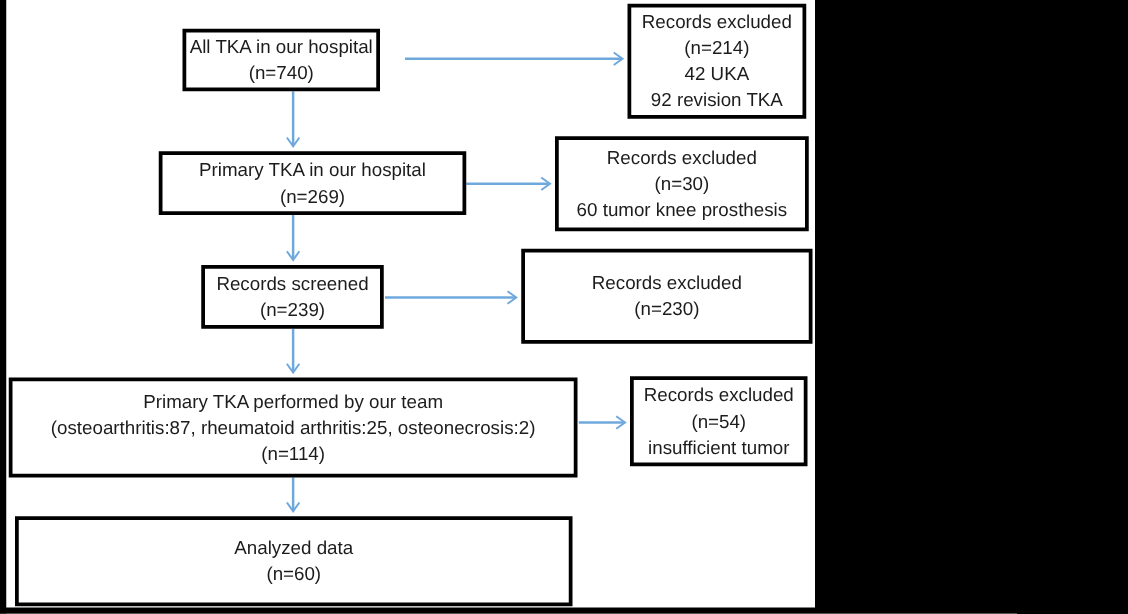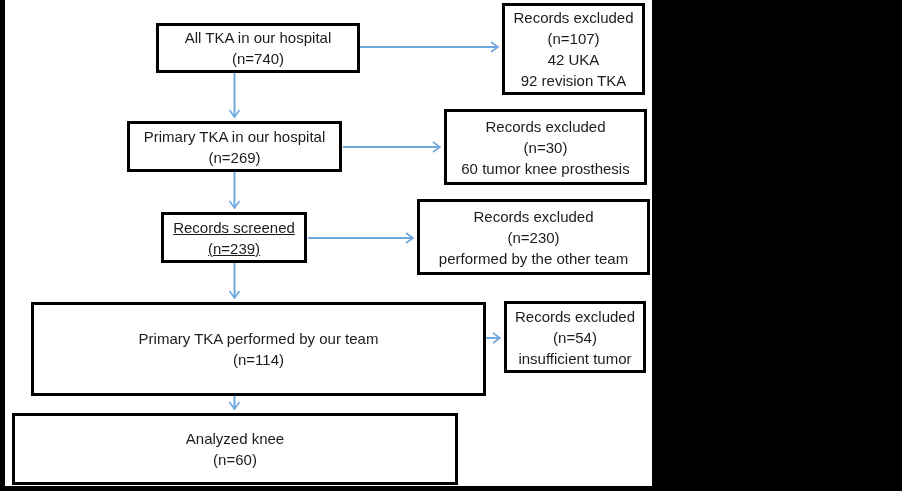--- a/index.html
+++ b/index.html
@@ -12,24 +12,24 @@
     position:absolute;box-sizing:border-box;border:3px solid var(--border,#000);
     background:#fff;display:flex;flex-direction:column;justify-content:center;
     align-items:center;text-align:center;color:var(--text,#1c1c1c);
     font-size:15px;
   }
   .line{line-height:21px;white-space:nowrap;}
   #arrows{position:absolute;left:0;top:0;pointer-events:none;}
   #arrows line{stroke:var(--arrow,#6fa8dc);stroke-width:2;}
   #arrows .ah{stroke:var(--arrow,#6fa8dc);fill:none;stroke-width:1.6;}
   
-  #b-all      {left:156px;top:23px; width:204px;height:50px;}
-  #b-primary  {left:127px;top:121px;width:215px;height:51px;}
-  #b-screened {left:161px;top:212px;width:146px;height:51px;text-decoration:underline;}
-  #b-team     {left:7px;  top:302px;width:455px;height:94px;margin-left:24px;}
+  #b-all      {left:146px;top:23px; width:158px;height:50px;}
+  #b-primary  {left:127px;top:121px;width:246px;height:51px;}
+  #b-screened {left:161px;top:212px;width:146px;height:51px;}
+  #b-team     {left:7px;  top:302px;width:455px;height:80px;}
   #b-analyzed {left:12px; top:413px;width:446px;height:72px;}
   #b-ex1      {left:502px;top:3px;  width:143px;height:92px;}
   #b-ex2      {left:444px;top:109px;width:203px;height:76px;}
   #b-ex3      {left:417px;top:199px;width:233px;height:76px;}
   #b-ex4      {left:504px;top:301px;width:142px;height:72px;}
   #mask-left  {left:0;top:0;width:5px;height:491px;}
   #mask-right {left:652px;top:0;width:250px;height:491px;}
   #mask-bottom{left:0;top:486px;width:652px;height:5px;}
 </style>
 </head>
@@ -84,45 +84,45 @@
     <div class="line">(n=269)</div>
   </div>
 
   <div class="box" id="b-screened">
     <div class="line">Records screened</div>
     <div class="line">(n=239)</div>
   </div>
 
   <div class="box" id="b-team">
     <div class="line">Primary TKA performed by our team</div>
+    <div class="line">(osteoarthritis:87, rheumatoid arthritis:25, osteonecrosis:2)</div>
     <div class="line">(n=114)</div>
   </div>
 
   <div class="box" id="b-analyzed">
-    <div class="line">Analyzed  knee</div>
+    <div class="line">Analyzed  data</div>
     <div class="line">(n=60)</div>
   </div>
 
   <div class="box" id="b-ex1">
     <div class="line">Records excluded</div>
-    <div class="line">(n=107)</div>
+    <div class="line">(n=214)</div>
     <div class="line">42 UKA</div>
     <div class="line">92 revision TKA</div>
   </div>
 
   <div class="box" id="b-ex2">
     <div class="line">Records excluded</div>
     <div class="line">(n=30)</div>
     <div class="line">60 tumor knee prosthesis</div>
   </div>
 
   <div class="box" id="b-ex3">
     <div class="line">Records excluded</div>
     <div class="line">(n=230)</div>
-    <div class="line">performed by the other team</div>
   </div>
 
   <div class="box" id="b-ex4">
     <div class="line">Records excluded</div>
     <div class="line">(n=54)</div>
     <div class="line">insufficient tumor</div>
   </div>
 
   <div class="mask" id="mask-left"></div>
   <div class="mask" id="mask-right"></div>

